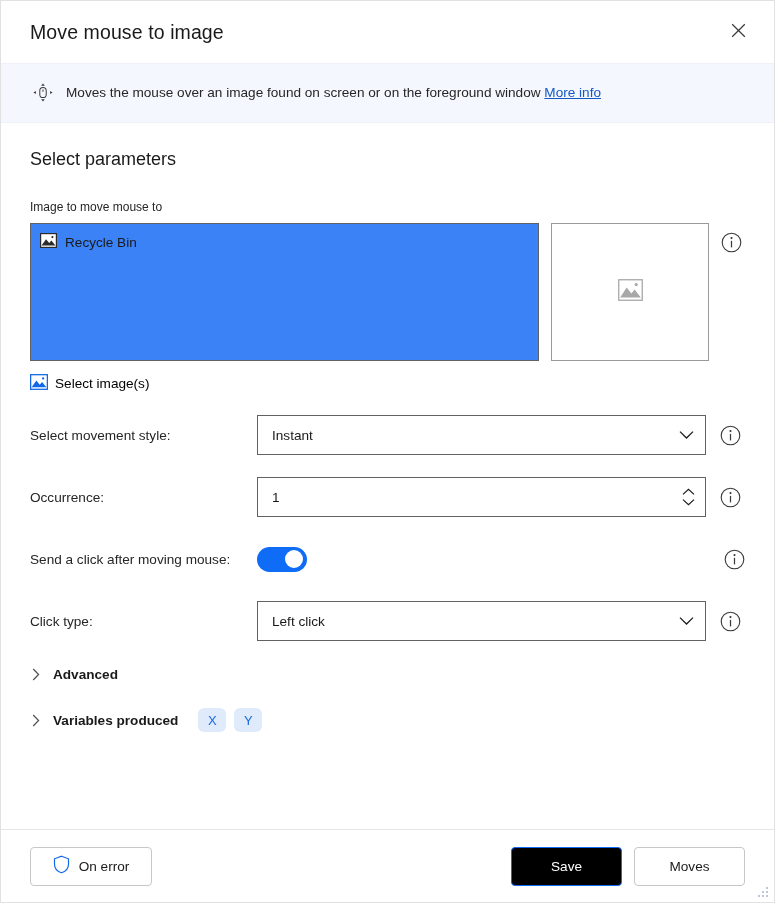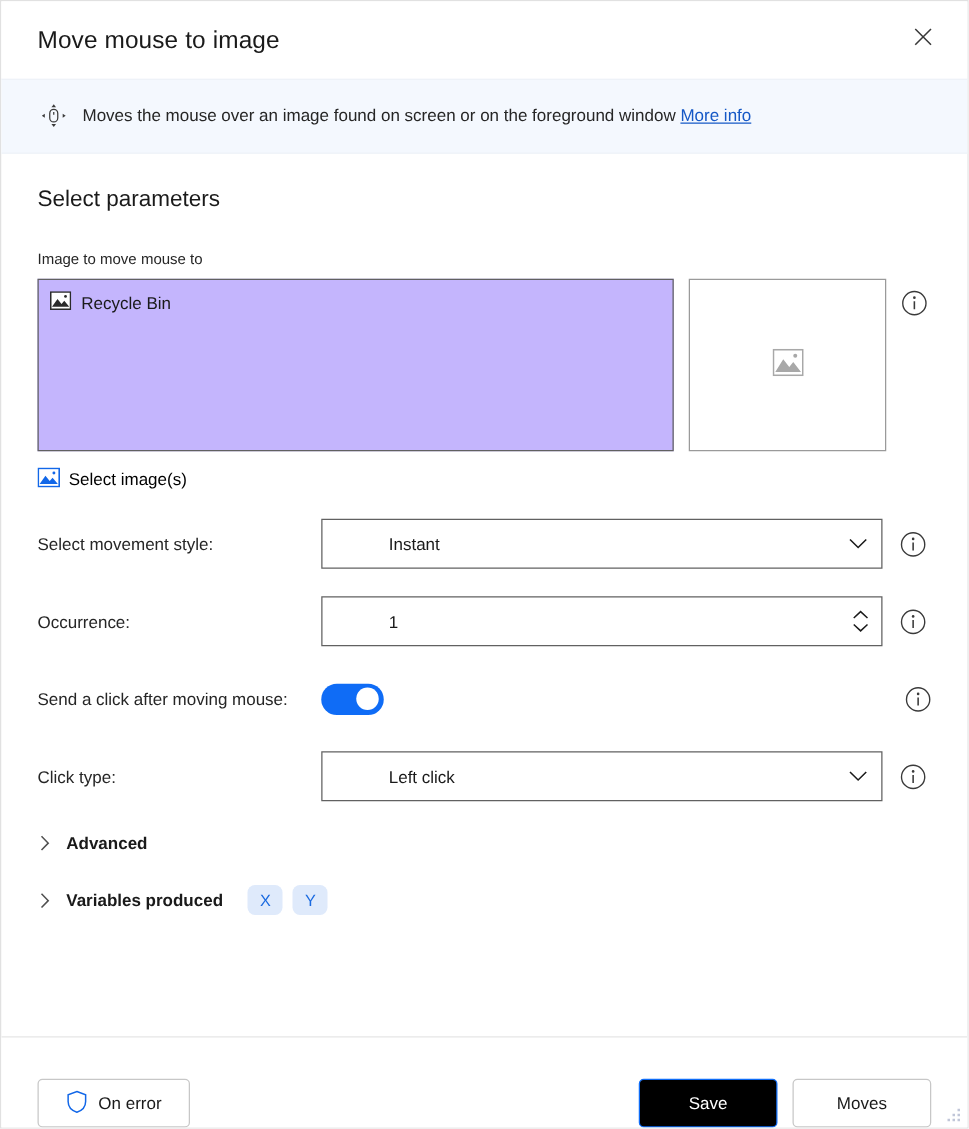--- a/index.html
+++ b/index.html
@@ -89,21 +89,21 @@
 
   
   .image-row {
     display: flex;
     align-items: flex-start;
     gap: 12px;
   }
   .image-list {
     width: 509px; height: 138px;
     border: 1px solid #616161;
-    background: #c4b5fd;
+    background: #3b82f6;
     padding: 8px 9px;
   }
   .image-item {
     display: flex; align-items: center;
     gap: 8px;
     font-size: 13.6px;
     color: #1a1a1a;
     cursor: pointer;
     padding: 1px 0;
   }
@@ -147,21 +147,21 @@
     height: 40px;
     border: 1px solid #616161;
     background: #fff;
     display: flex; align-items: center;
     padding: 0 6px 0 14px;
     font-size: 13.6px;
     color: #1a1a1a;
     cursor: pointer;
     position: relative;
   }
-  .control .val { flex: 1 1 auto; margin-left: 39px; }
+  .control .val { flex: 1 1 auto; }
   .chev {
     width: 26px; height: 26px;
     display: flex; align-items: center; justify-content: center;
     color: #1a1a1a;
   }
   .spinner {
     display: flex; flex-direction: column;
     align-items: center; justify-content: center;
     width: 22px; gap: 2px;
     color: #1a1a1a;
@@ -214,21 +214,21 @@
     font-size: 13px;
     display: flex; align-items: center; justify-content: center;
     padding: 0 8px;
     cursor: pointer;
   }
 
   
   .footer {
     flex: 0 0 73px;
     border-top: 1px solid #e6e6e6;
-    display: flex; align-items: flex-end;
+    display: flex; align-items: center;
     padding: 0 29px;
     background: #ffffff;
     position: relative;
   }
   .btn {
     height: 39px;
     border: 1px solid #c7c7c7;
     background: #fff;
     border-radius: 4px;
     font-size: 13.6px;

